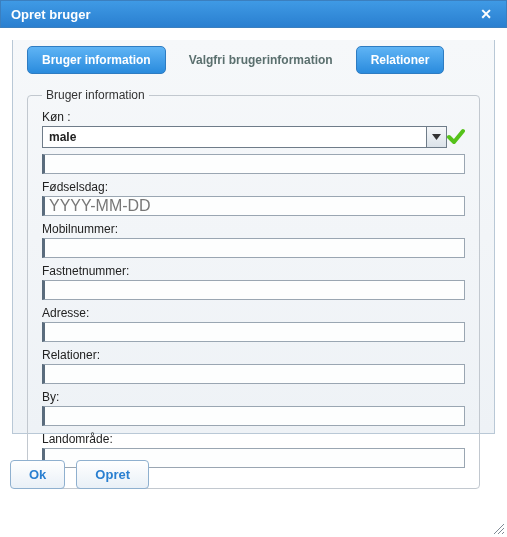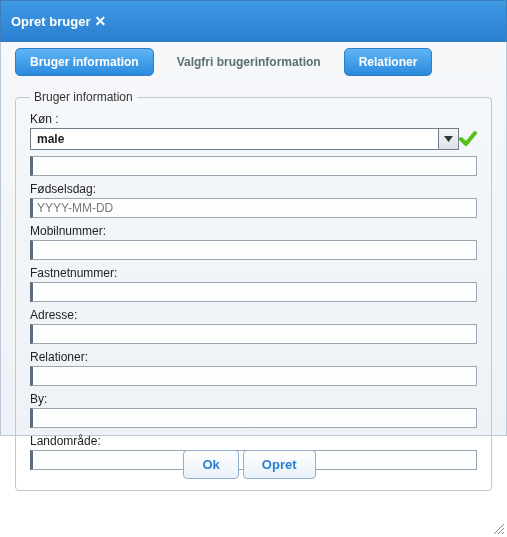--- a/index.html
+++ b/index.html
@@ -15,37 +15,37 @@
     width: 507px; height: 537px;
     background: #fff;
     position: relative;
   }
   .titlebar {
     background: linear-gradient(#3f9ae5, #2a7fd0);
     background-color: #3a8fd8;
     color: #fff;
     font-weight: bold;
     font-size: 13px;
-    padding: 20px 10px;
+    padding: 6px 10px;
     height: 28px;
     display: flex;
     align-items: center;
-    justify-content: flex-start;
+    justify-content: space-between;
     border: 1px solid #3b7fbf;
   }
   .titlebar .close {
     font-weight: bold;
     font-size: 14px;
     cursor: pointer;
     padding: 0 4px;
   }
   .dialog-body {
     border: 1px solid #b9c8d6;
     border-top: none;
-    margin: 0;
+    margin: 12px;
     padding: 4px 10px 0 10px;
     background: linear-gradient(#f6f8fa, #eef2f6);
     height: 394px;
   }
   .tabs {
     display: flex;
     gap: 8px;
     margin: 2px 0 14px 4px;
   }
   .tab {
@@ -125,28 +125,28 @@
     display: flex; align-items: center;
   }
   .checkmark svg { display: block; }
   .text-input {
     width: 100%;
     height: 20px;
     border: 1px solid #9aa6b2;
     border-left: 3px solid #5a6c7d;
     background: #fdfefe;
     padding: 2px 4px;
-    font-size: 12px;
+    font-size: 16px;
     outline: none;
   }
   .text-input::placeholder { color: #777; }
   .button-row {
     display: flex;
-    justify-content: center;
-    gap: 4px;
+    justify-content: flex-start;
+    gap: 11px;
     padding: 14px 18px 10px 10px;
   }
   .btn {
     border: 1px solid #8fb0cf;
     border-radius: 4px;
     background: linear-gradient(#ffffff, #e9f0f7);
     color: #2a7fd0;
     font-weight: bold;
     font-size: 13px;
     padding: 6px 18px;

